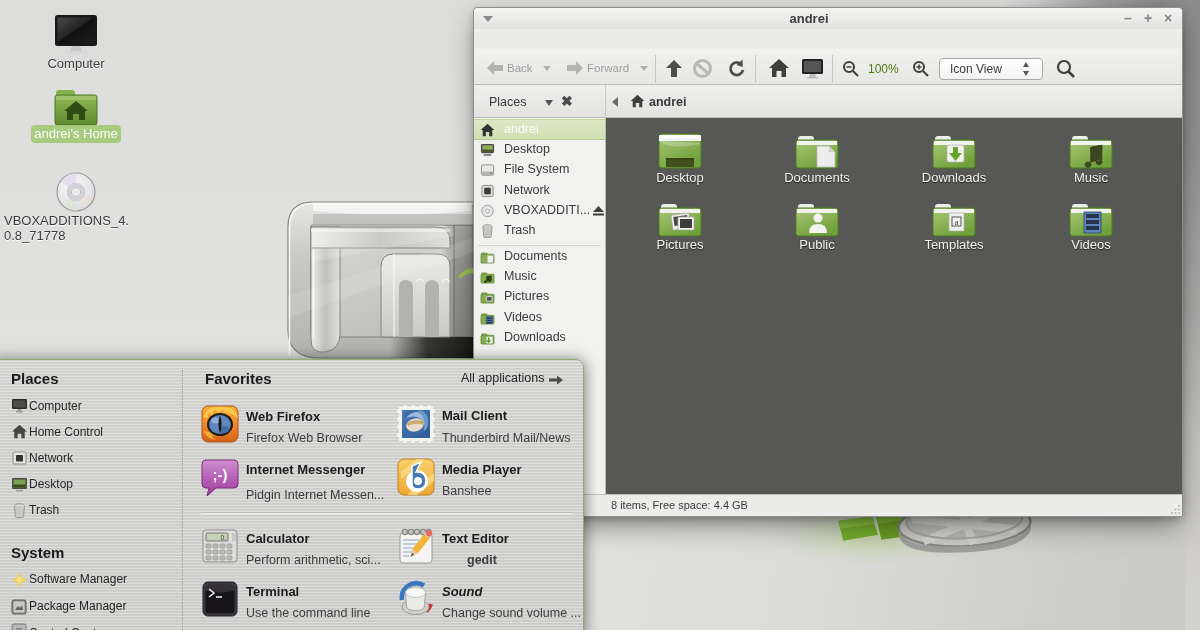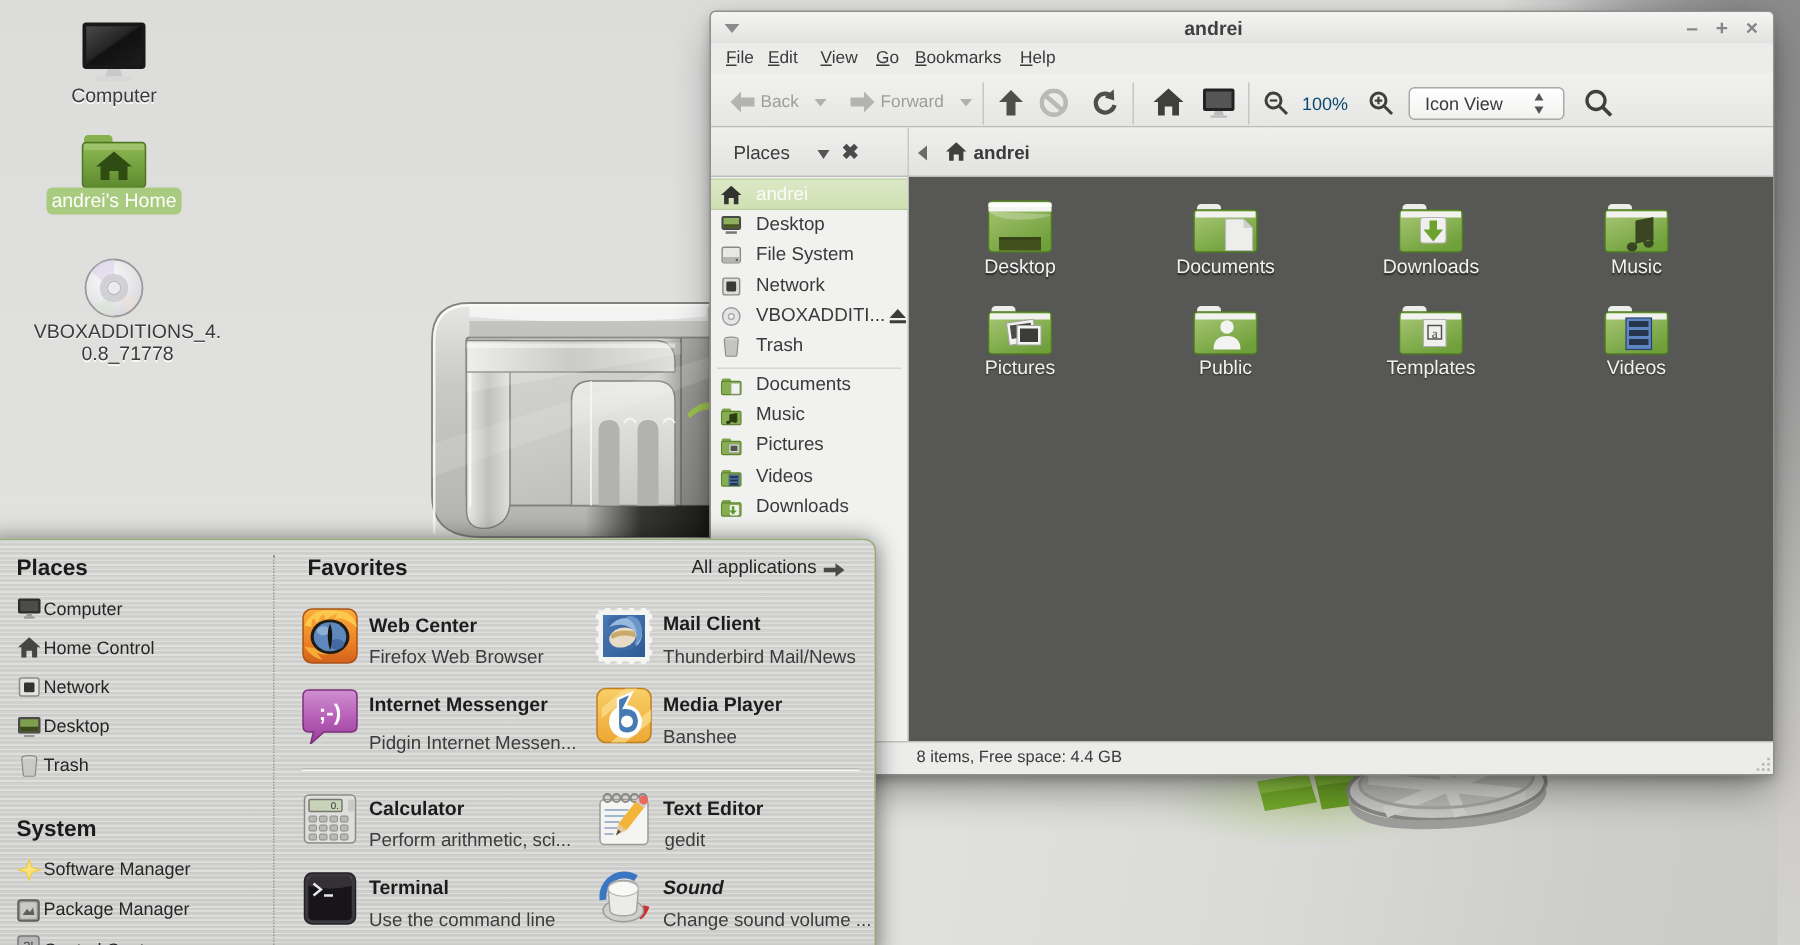--- a/index.html
+++ b/index.html
@@ -139,39 +139,31 @@
     </radialGradient>
   </defs>
   <circle cx="20" cy="20" r="19" fill="url(#cd)" stroke="#9a9a9a" stroke-width="1.2"></circle>
   <path d="M20 1 A19 19 0 0 0 5 9 L14 17 A9 9 0 0 1 20 14 Z" fill="#ddd2ec" opacity=".65"></path>
   <path d="M8 34 A19 19 0 0 0 20 39 L20 28 A9 9 0 0 1 14 26 Z" fill="#d9e6d2" opacity=".6"></path>
   <path d="M36 28 A19 19 0 0 1 28 36 L24 27 A9 9 0 0 0 28 23 Z" fill="#ecdfd2" opacity=".6"></path>
   <circle cx="20" cy="20" r="7" fill="none" stroke="#cdcdd1" stroke-width="3.2" opacity=".9"></circle>
   <circle cx="20" cy="20" r="4.6" fill="#ebebed" stroke="#bcbcc0" stroke-width="1"></circle>
   <circle cx="20" cy="20" r="9" fill="none" stroke="#c6c6ca" stroke-width=".8" opacity=".8"></circle>
 </svg>
-<div class="abs" style="left:15px;top:213px;width:140px;text-align:center;font-size:13px;line-height:15px;color:#3b3b3b;text-shadow:0 1px 0 rgba(255,255,255,.9);">VBOXADDITIONS_4.<br>0.8_71778</div>
+<div class="abs" style="left:4px;top:213px;width:140px;font-size:13px;line-height:15px;color:#3b3b3b;text-shadow:0 1px 0 rgba(255,255,255,.9);">VBOXADDITIONS_4.<br>0.8_71778</div>
 
 <div class="abs" id="win" style="left:473px;top:7px;width:710px;height:510px;background:#ececeb;border:1px solid #8e8e8d;border-radius:4px 4px 2px 2px;box-shadow:0 12px 26px -4px rgba(0,0,0,.42), 0 3px 8px -1px rgba(0,0,0,.25);">
 
   <div class="abs" style="left:0;top:0;width:708px;height:21px;background:linear-gradient(180deg,#f4f4f3,#e2e2e1);border-radius:4px 4px 0 0;"></div>
   <div class="abs" style="left:9px;top:8px;width:0;height:0;border-left:5px solid transparent;border-right:5px solid transparent;border-top:6px solid #8a8a8a;"></div>
   <div class="abs" style="left:0;top:3px;width:670px;text-align:center;font-size:13px;font-weight:bold;color:#404040;">andrei</div>
   <div class="abs" style="left:645px;top:2px;width:18px;text-align:center;font-size:14px;color:#858585;font-weight:bold;">–</div>
   <div class="abs" style="left:665px;top:2px;width:18px;text-align:center;font-size:14px;color:#858585;font-weight:bold;">+</div>
   <div class="abs" style="left:685px;top:2px;width:18px;text-align:center;font-size:14px;color:#858585;font-weight:bold;">×</div>
 
-  <div class="abs" style="left:0;top:21px;width:708px;height:20px;background:#ececeb;font-size:11.5px;color:#3a3a3a;">
-    <span class="abs" style="left:10px;top:4px;"><u>F</u>ile</span>
-    <span class="abs" style="left:38px;top:4px;"><u>E</u>dit</span>
-    <span class="abs" style="left:73px;top:4px;"><u>V</u>iew</span>
-    <span class="abs" style="left:110px;top:4px;"><u>G</u>o</span>
-    <span class="abs" style="left:136px;top:4px;"><u>B</u>ookmarks</span>
-    <span class="abs" style="left:206px;top:4px;"><u>H</u>elp</span>
-  </div>
 
   <div class="abs" style="left:0;top:41px;width:708px;height:36px;background:linear-gradient(180deg,#f1f1f0,#e6e6e5);border-bottom:1px solid #bcbcbb;"></div>
   <div class="abs" id="toolbar" style="left:0;top:41px;width:708px;height:36px;">
     <svg class="abs" style="left:12px;top:11px;" width="18" height="16" viewBox="0 0 18 16">
         <path d="M8 1 L8 5 L17 5 L17 11 L8 11 L8 15 L1 8 Z" fill="#b3b3b2"></path>
       </svg>
     <span class="abs" style="left:33px;top:13px;font-size:11.5px;color:#9d9d9c;">Back</span>
     <div class="abs" style="left:69px;top:17px;width:0;height:0;border-left:4px solid transparent;border-right:4px solid transparent;border-top:5px solid #b0b0af;"></div>
     <svg class="abs" style="left:92px;top:11px;" width="18" height="16" viewBox="0 0 18 16">
         <path d="M10 1 L10 5 L1 5 L1 11 L10 11 L10 15 L17 8 Z" fill="#b3b3b2"></path>
@@ -199,21 +191,21 @@
         <rect x="3" y="3" width="17" height="11" fill="#555"></rect>
         <path d="M9 16 h5 l1 3 h-7Z" fill="#bbb"></path>
         <rect x="6" y="19" width="11" height="1.5" fill="#bbb"></rect>
       </svg>
     <div class="abs" style="left:358px;top:6px;width:1px;height:28px;background:#c6c6c5;"></div>
     <svg class="abs" style="left:368px;top:11px;" width="18" height="18" viewBox="0 0 18 18">
         <circle cx="7" cy="7" r="5" fill="none" stroke="#3f3f3e" stroke-width="2"></circle>
         <path d="M11 11 L16 16" stroke="#3f3f3e" stroke-width="2"></path>
         <path d="M4.5 7 L9.5 7" stroke="#3f3f3e" stroke-width="1.5"></path>
       </svg>
-    <span class="abs" style="left:394px;top:13px;font-size:12px;color:#0c4a6e;">100%</span>
+    <span class="abs" style="left:394px;top:13px;font-size:12px;color:#4d7c0f;">100%</span>
     <svg class="abs" style="left:438px;top:11px;" width="18" height="18" viewBox="0 0 18 18">
         <circle cx="7" cy="7" r="5" fill="none" stroke="#3f3f3e" stroke-width="2"></circle>
         <path d="M11 11 L16 16" stroke="#3f3f3e" stroke-width="2"></path>
         <path d="M4.5 7 L9.5 7 M7 4.5 L7 9.5" stroke="#3f3f3e" stroke-width="1.5"></path>
       </svg>
     <div class="abs" style="left:465px;top:9px;width:104px;height:22px;background:linear-gradient(180deg,#ffffff,#f2f2f1);border:1px solid #a9a9a8;border-radius:4px;"></div>
     <span class="abs" style="left:476px;top:13px;font-size:12px;color:#3a3a3a;">Icon View</span>
     <div class="abs" style="left:549px;top:13px;width:0;height:0;border-left:3.5px solid transparent;border-right:3.5px solid transparent;border-bottom:5px solid #555;"></div>
     <div class="abs" style="left:549px;top:22px;width:0;height:0;border-left:3.5px solid transparent;border-right:3.5px solid transparent;border-top:5px solid #555;"></div>
     <svg class="abs" style="left:582px;top:10px;" width="20" height="20" viewBox="0 0 20 20">
@@ -529,21 +521,21 @@
       </defs>
     <rect x="1" y="1" width="36" height="36" rx="6" fill="url(#ff)" stroke="#a8541a"></rect>
     <path d="M2 12 Q6 3 15 2 Q25 1 31 4 Q36 7 37 13 L31 9 Q26 6 22 8 L24 4 Q18 6 16 9 L15 4 Q11 7 11 11 L8 7 Q6 10 7 13 Z" fill="#fcc84e"></path>
     <path d="M2 26 Q6 33 14 35 L10 30 Q14 32 18 31 L13 28 Z" fill="#f9b23a" opacity=".9"></path>
     <ellipse cx="19" cy="19.5" rx="13" ry="11.5" fill="#201d18"></ellipse>
     <ellipse cx="19" cy="19.5" rx="10.8" ry="9.6" fill="#5e87bd"></ellipse>
     <ellipse cx="14.5" cy="15.5" rx="4.2" ry="3" fill="#8fb1d8" opacity=".95"></ellipse>
     <ellipse cx="23.5" cy="24.5" rx="5" ry="3.5" fill="#3f669c" opacity=".85"></ellipse>
     <path d="M19 10.5 Q20.8 15 20.5 19.5 Q20.2 25 19 28.5 Q17.8 25 17.5 19.5 Q17.2 15 19 10.5Z" fill="#17150f"></path>
   </svg>
-  <div class="ftitle" style="left:253px;top:49px;">Web Center</div>
+  <div class="ftitle" style="left:253px;top:49px;">Web Firefox</div>
   <div class="fsub" style="left:253px;top:71px;">Firefox Web Browser</div>
   <svg class="abs" style="left:404px;top:45px;" width="38" height="38" viewBox="0 0 38 38">
     <defs>
         <linearGradient id="tb" x1="0" y1="0" x2="1" y2="1">
           <stop offset="0" stop-color="#4a7ab8"></stop>
           <stop offset="1" stop-color="#2c5a94"></stop>
         </linearGradient>
       </defs>
     <path d="M2 2 h34 v34 h-34Z" fill="#f4f4f2"></path>
     <g fill="#f4f4f2">
@@ -640,21 +632,21 @@
       </g>
     <g transform="rotate(38 22 20)">
         <rect x="18" y="4" width="7" height="22" fill="#f2b53a"></rect>
         <path d="M18 4 h7 v3 h-7Z" fill="#cfcfd2"></path>
         <circle cx="21.5" cy="3" r="3" fill="#e86a5f"></circle>
         <path d="M18 26 L21.5 33 L25 26Z" fill="#e8c89a"></path>
         <path d="M20.3 29 L21.5 33 L22.7 29Z" fill="#4c4c48"></path>
       </g>
   </svg>
   <div class="ftitle" style="left:449px;top:171px;">Text Editor</div>
-  <div class="fsub" style="left:450px;top:193px;">gedit</div>
+  <div class="fsub" style="left:474px;top:193px;font-weight:bold;">gedit</div>
 
   <svg class="abs" style="left:208px;top:220px;" width="38" height="38" viewBox="0 0 38 38">
     <rect x="2" y="2" width="34" height="34" rx="5" fill="#3c3840" stroke="#232026"></rect>
     <rect x="4.5" y="4.5" width="29" height="29" rx="3" fill="#17151a"></rect>
     <path d="M8 9 l5 4 -5 4" fill="none" stroke="#e8e8e6" stroke-width="1.6"></path>
     <path d="M15 17 h6" stroke="#e8e8e6" stroke-width="1.6"></path>
     <path d="M4.5 4.5 h29 v6 q-15 4 -29 0Z" fill="#ffffff" opacity=".12"></path>
   </svg>
   <div class="ftitle" style="left:253px;top:224px;">Terminal</div>
   <div class="fsub" style="left:253px;top:246px;">Use the command line</div>

